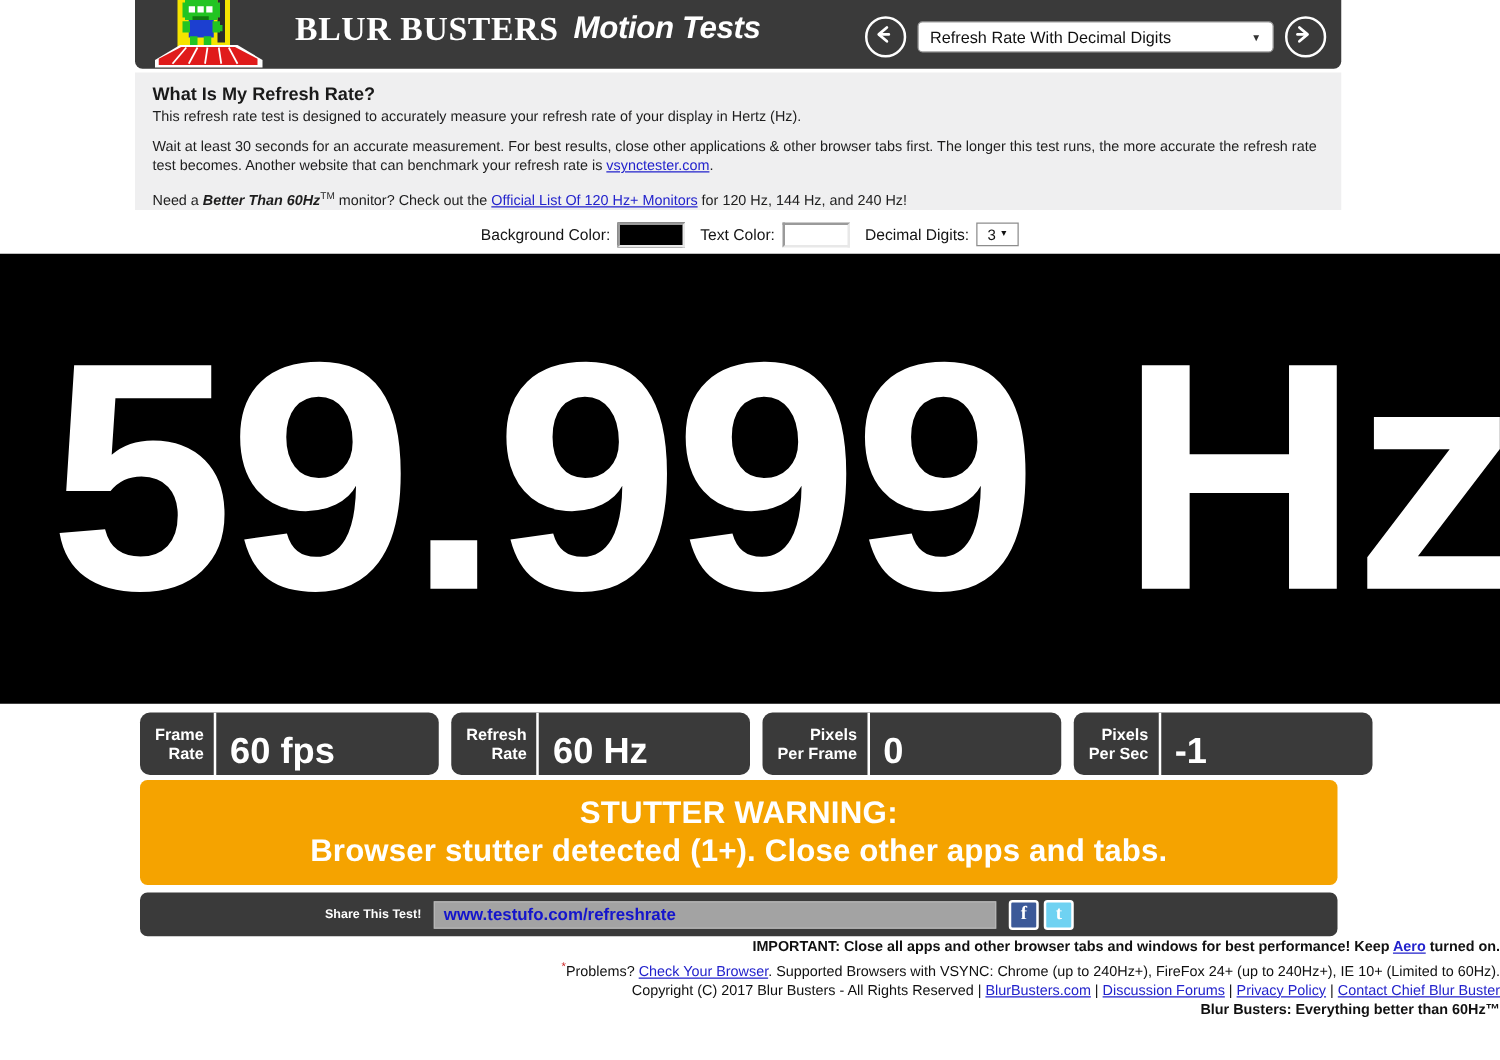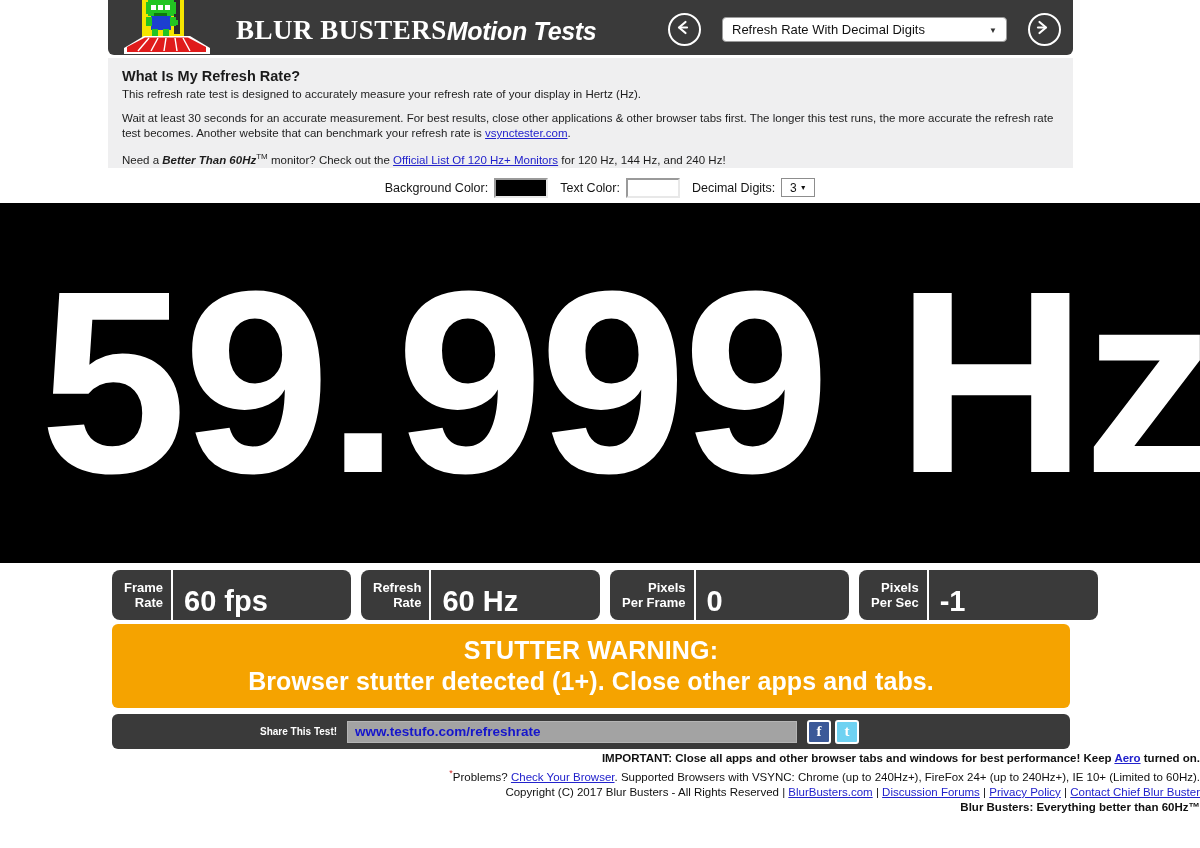--- a/index.html
+++ b/index.html
@@ -39,22 +39,22 @@
     overflow: visible;
   }
   .logo-svg { display: block; }
 
   .brand {
     position: absolute;
     left: 128px;
     top: 8px;
     height: 38px;
     display: flex;
-    align-items: flex-end;
-    gap: 0;
+    align-items: flex-start;
+    gap: 12px;
     white-space: nowrap;
   }
   .brand-blur {
     color: #ffffff;
     font-family: "Liberation Serif", serif;
     font-weight: bold;
     font-size: 27px;
     letter-spacing: 0.5px;
   }
   .brand-motion {
@@ -65,21 +65,21 @@
     font-size: 25px;
     letter-spacing: -0.3px;
   }
 
   .nav-group {
     position: absolute;
     right: 12px;
     top: 13px;
     display: flex;
     align-items: center;
-    gap: 21px;
+    gap: 9px;
   }
   .nav-arrow {
     width: 29px;
     height: 29px;
     border-radius: 50%;
     border: 2px solid #ffffff;
     background: #3a3a3a;
     position: relative;
     cursor: pointer;
     flex: 0 0 auto;

